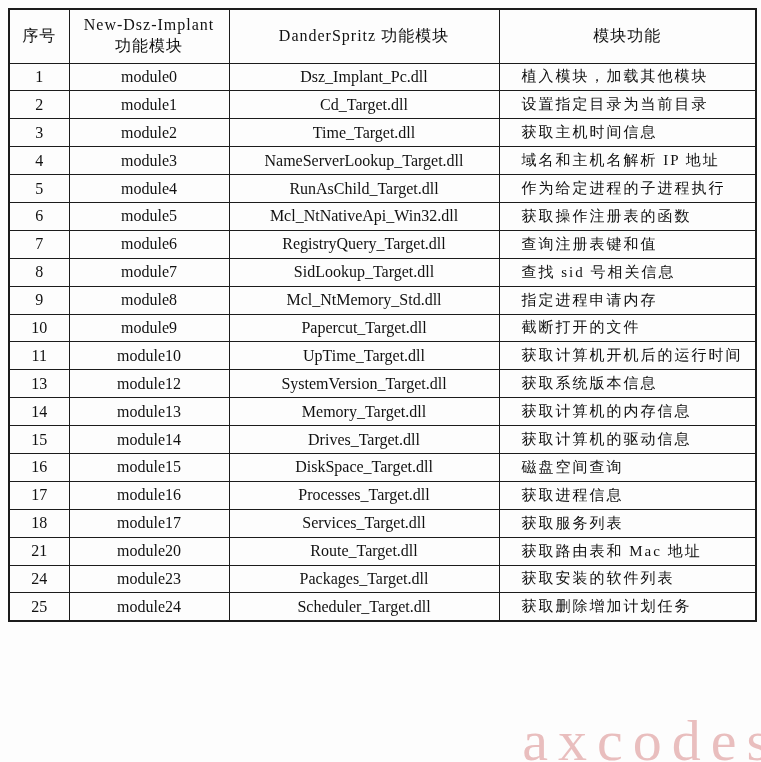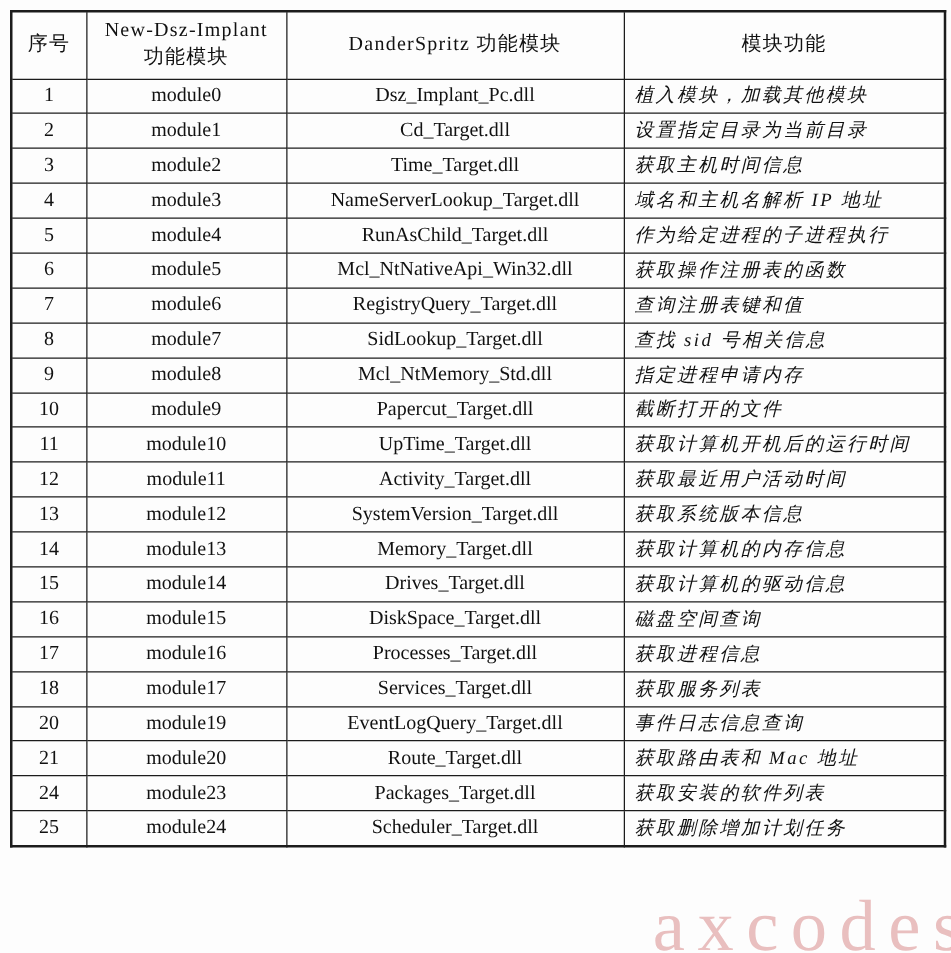--- a/index.html
+++ b/index.html
@@ -41,22 +41,21 @@
     letter-spacing: 1px;
     line-height: 1.3;
   }
   td.c0 { text-align: center; font-size: 16px; }
   td.c1 { text-align: center; font-size: 16px; margin-top: 27px; }
   td.c2 { text-align: center; font-size: 16px; }
   td.c3 {
     text-align: left;
     font-size: 15px;
     letter-spacing: 2px;
-    padding-left: 8px;
-    font-style: italic;
+    padding-left: 22px;
   }
   .watermark {
     position: absolute;
     right: -18px;
     bottom: -12px;
     font-size: 58px;
     letter-spacing: 10px;
     color: #d98c8c;
     opacity: 0.55;
     font-family: "Liberation Serif", "DejaVu Serif", serif;
@@ -148,26 +147,20 @@
           <td class="c2">Papercut_Target.dll</td>
           <td class="c3">截断打开的文件</td>
         </tr>
         <tr>
           <td class="c0">11</td>
           <td class="c1">module10</td>
           <td class="c2">UpTime_Target.dll</td>
           <td class="c3">获取计算机开机后的运行时间</td>
         </tr>
         <tr>
-          <td class="c0">12</td>
-          <td class="c1">module11</td>
-          <td class="c2">Activity_Target.dll</td>
-          <td class="c3">获取最近用户活动时间</td>
-        </tr>
-        <tr>
           <td class="c0">13</td>
           <td class="c1">module12</td>
           <td class="c2">SystemVersion_Target.dll</td>
           <td class="c3">获取系统版本信息</td>
         </tr>
         <tr>
           <td class="c0">14</td>
           <td class="c1">module13</td>
           <td class="c2">Memory_Target.dll</td>
           <td class="c3">获取计算机的内存信息</td>
@@ -190,26 +183,20 @@
           <td class="c2">Processes_Target.dll</td>
           <td class="c3">获取进程信息</td>
         </tr>
         <tr>
           <td class="c0">18</td>
           <td class="c1">module17</td>
           <td class="c2">Services_Target.dll</td>
           <td class="c3">获取服务列表</td>
         </tr>
         <tr>
-          <td class="c0">20</td>
-          <td class="c1">module19</td>
-          <td class="c2">EventLogQuery_Target.dll</td>
-          <td class="c3">事件日志信息查询</td>
-        </tr>
-        <tr>
           <td class="c0">21</td>
           <td class="c1">module20</td>
           <td class="c2">Route_Target.dll</td>
           <td class="c3">获取路由表和 Mac 地址</td>
         </tr>
         <tr>
           <td class="c0">24</td>
           <td class="c1">module23</td>
           <td class="c2">Packages_Target.dll</td>
           <td class="c3">获取安装的软件列表</td>

